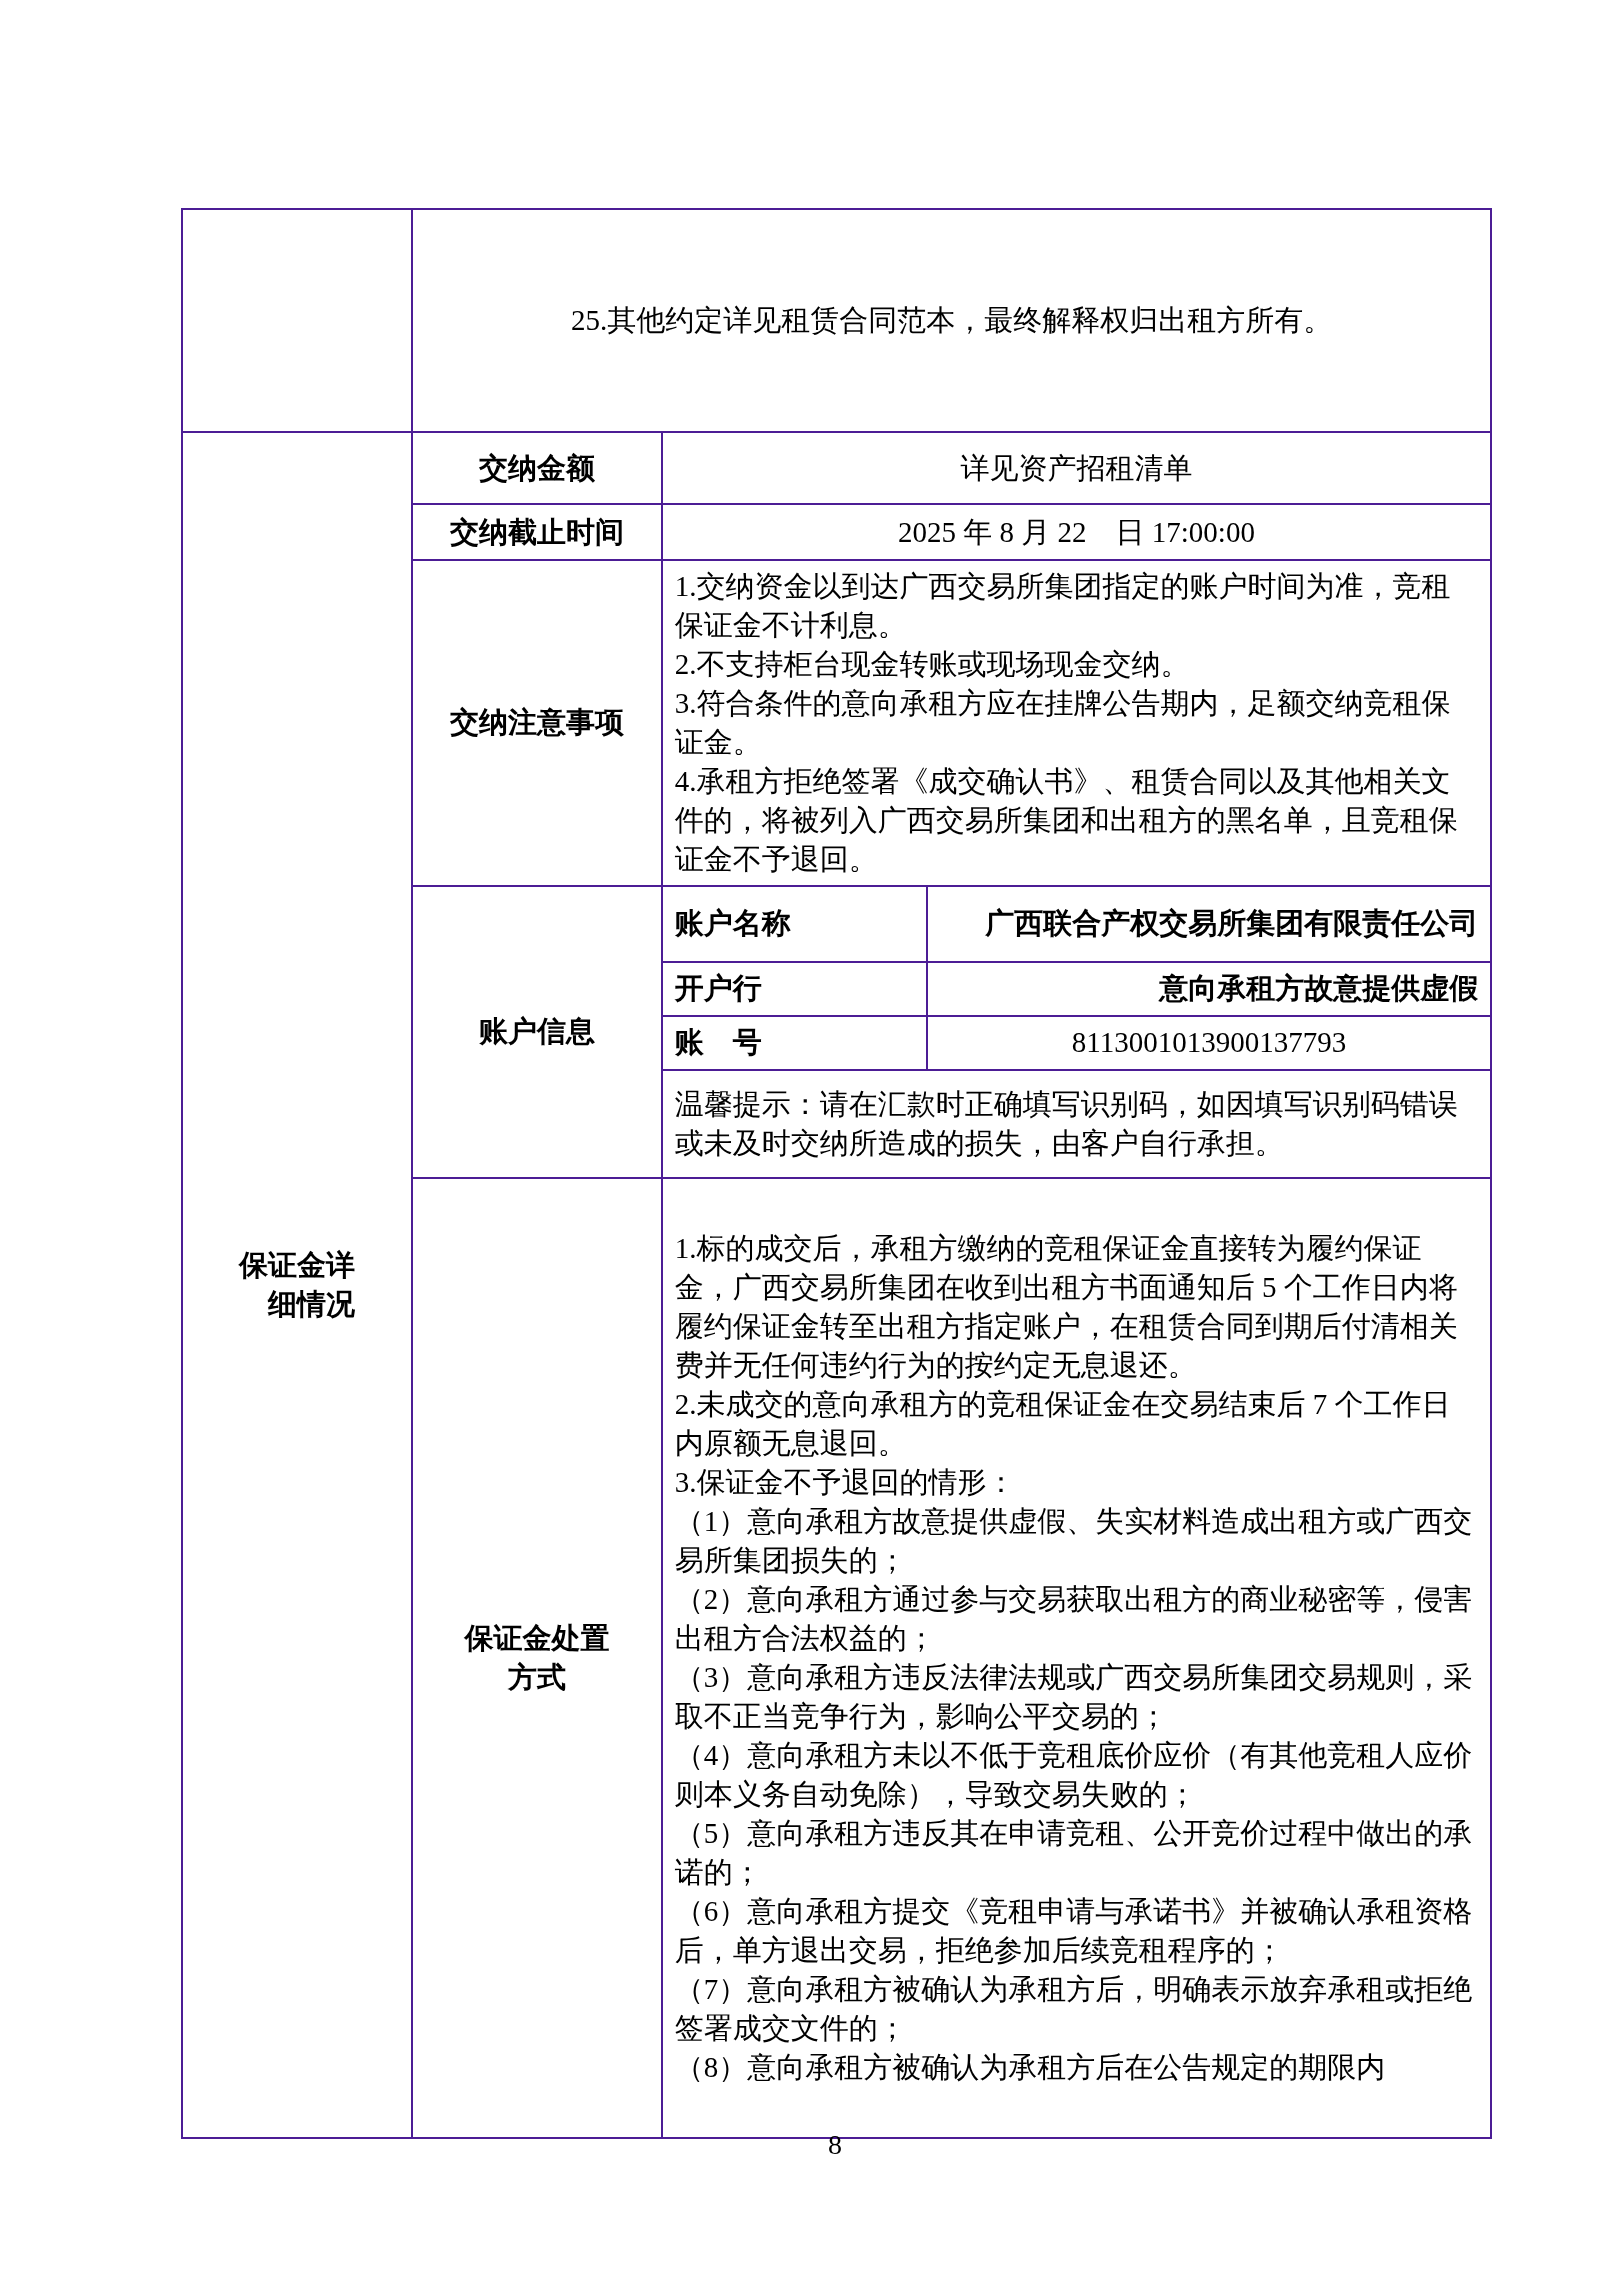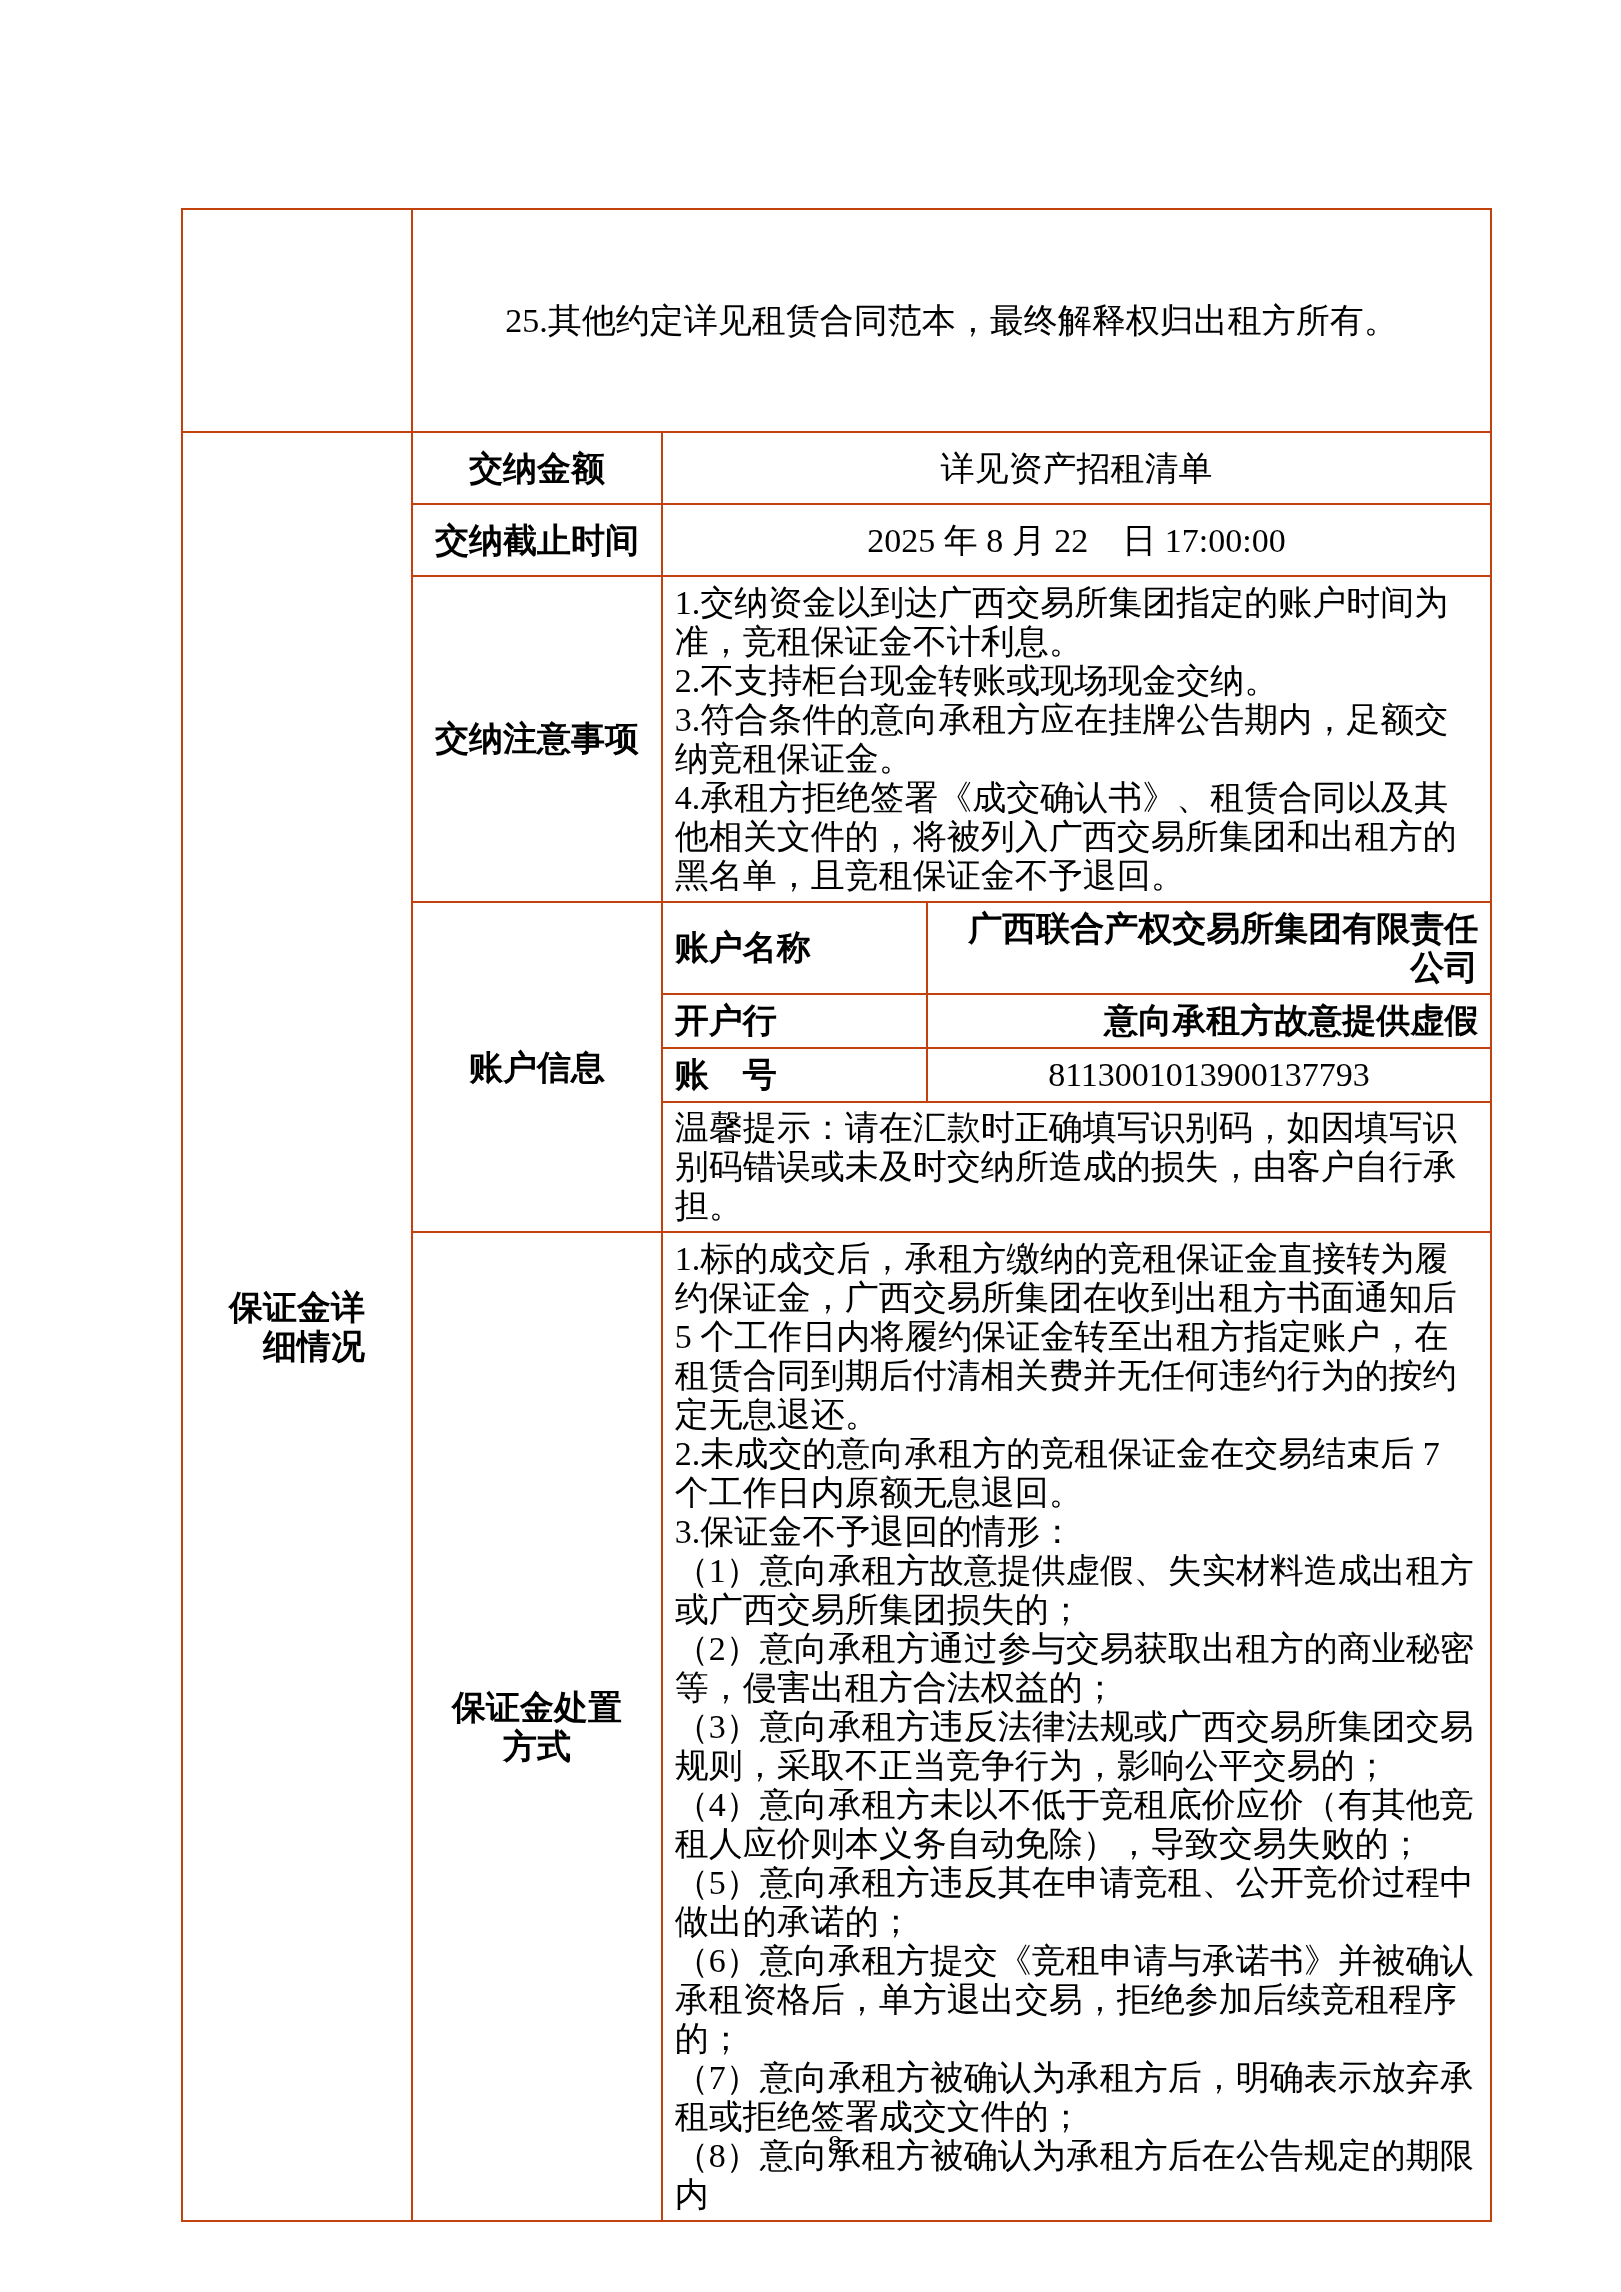--- a/index.html
+++ b/index.html
@@ -18,22 +18,22 @@
   }
   table.doc-table {
     position: absolute;
     left: 181px;
     top: 208px;
     width: 1308px;
     border-collapse: collapse;
     table-layout: fixed;
   }
   table.doc-table td {
-    border: 2px solid #c2410c;
-    font-size: 34px;
+    border: 2px solid #4c1d95;
+    font-size: 29px;
     line-height: 39px;
     padding: 5.9px 11.8px;
     vertical-align: middle;
     word-break: break-all;
     overflow: hidden;
   }
   td.cell-label {
     font-weight: 700;
     text-align: center;
     white-space: pre-line;
@@ -115,21 +115,21 @@
 
     <tr style="height:72px">
       <td rowspan="8" class="section-label-cell">
         <span class="section-label-inner">保证金详
 细情况</span>
       </td>
       <td class="cell-label">交纳金额</td>
       <td colspan="2" class="cell-center-value">详见资产招租清单</td>
     </tr>
 
-    <tr style="height:72px">
+    <tr style="height:56px">
       <td class="cell-label">交纳截止时间</td>
       <td colspan="2" class="cell-center-value">2025 年 8 月 22　日 17:00:00</td>
     </tr>
 
     <tr style="height:296px">
       <td class="cell-label">交纳注意事项</td>
       <td colspan="2" class="cell-flow">1.交纳资金以到达广西交易所集团指定的账户时间为准，竞租保证金不计利息。
 2.不支持柜台现金转账或现场现金交纳。
 3.符合条件的意向承租方应在挂牌公告期内，足额交纳竞租保证金。
 4.承租方拒绝签署《成交确认书》、租赁合同以及其他相关文件的，将被列入广西交易所集团和出租方的黑名单，且竞租保证金不予退回。</td>

